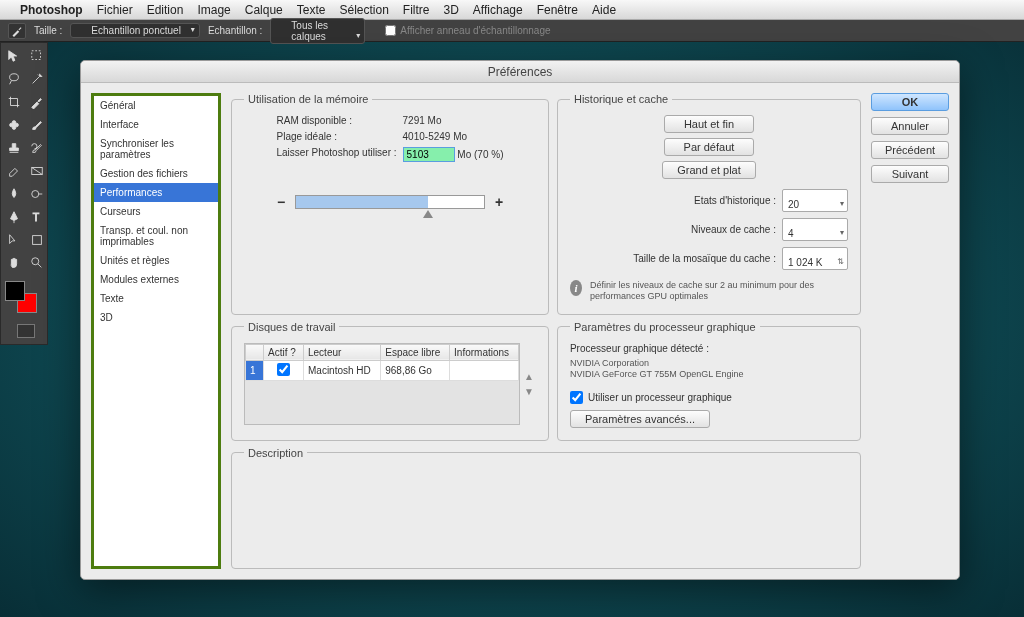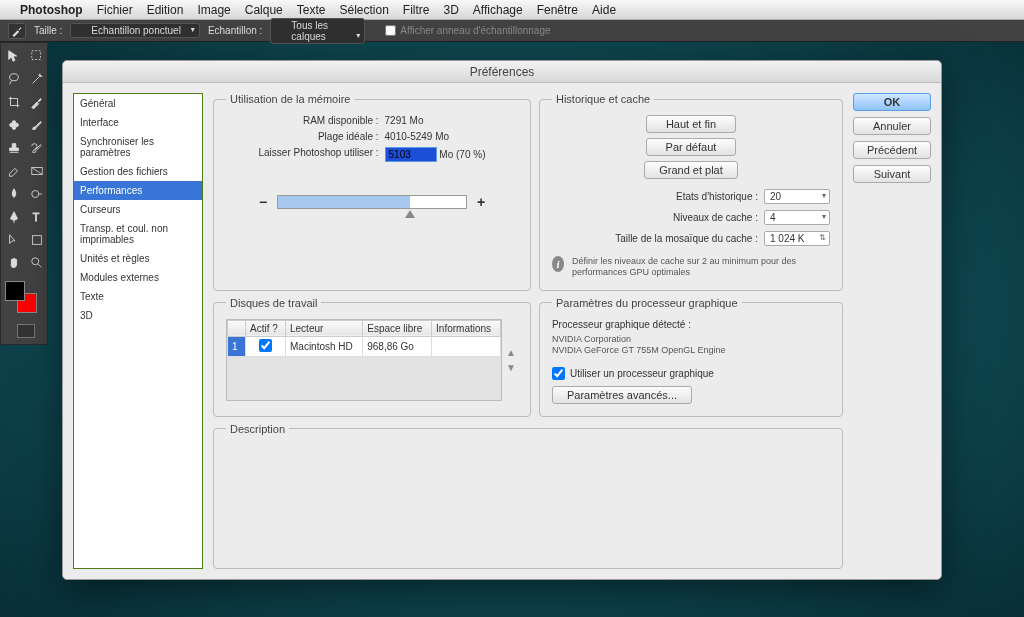--- a/index.html
+++ b/index.html
@@ -38,72 +38,72 @@
   color: #ddd; font-size: 12px; cursor: pointer;
 }
 .toolpanel .tool svg { width: 14px; height: 14px; fill: #ddd; stroke: #ddd; }
 .toolpanel .swatch-area { grid-column: 1 / -1; height: 40px; position: relative; margin-top: 4px;}
 .swatch-fg { position: absolute; width: 20px; height: 20px; background: #000; border: 1px solid #888; left: 2px; top: 2px; z-index: 2;}
 .swatch-bg { position: absolute; width: 20px; height: 20px; background: #f00; border: 1px solid #888; left: 14px; top: 14px;}
 .toolpanel .mode { grid-column: 1 / -1; display: flex; justify-content: space-around; padding: 4px 0;}
 .toolpanel .mode div { width: 18px; height: 14px; border: 1px solid #777; background: #333; }
 
 .dialog {
-  position: absolute; left: 62px; top: 60px; width: 880px; height: 520px;
+  position: absolute; left: 80px; top: 60px; width: 880px; height: 520px;
   background: #ececec; border: 1px solid #999; border-radius: 5px;
   box-shadow: 0 10px 40px rgba(0,0,0,0.5);
   display: flex; flex-direction: column;
 }
 .dialog-title {
   height: 22px; background: linear-gradient(#f2f2f2, #d8d8d8);
   border-bottom: 1px solid #bbb; text-align: center; line-height: 22px;
   font-size: 12px; color: #444; border-radius: 5px 5px 0 0;
 }
 .dialog-body { flex: 1; display: flex; padding: 10px; gap: 10px; }
 .sidebar {
-  width: 130px; background: #fff; border: 1px solid #4d7c0f;
+  width: 130px; background: #fff; border: 3px solid #4d7c0f;
   display: flex; flex-direction: column;
 }
 .sidebar div { padding: 4px 6px; font-size: 10px; color: #333; cursor: pointer; }
 .sidebar div.sel { background: #3875d7; color: #fff; }
 .main { flex: 1; display: flex; flex-direction: column; gap: 6px; }
 .row { display: flex; gap: 8px; }
 fieldset {
   border: 1px solid #bbb; border-radius: 4px; padding: 10px 12px 12px;
   font-size: 10px; color: #333; background: #ececec;
 }
 legend { padding: 0 4px; color: #444; font-size: 11px; }
 .mem { flex: 1.05; }
 .hist { flex: 1; }
 .disk { flex: 1.05; }
 .gpu { flex: 1; }
 .desc { flex: 1; min-height: 110px; }
 .kv { display: grid; grid-template-columns: auto auto; gap: 5px 6px; justify-content: center; margin-bottom: 14px;}
-.kv .k { text-align: right; }
+.kv .k { text-align: left; }
 .kv .v { text-align: left; }
-.input-num { width: 52px; border: 1px solid #5a9de0; background: #1d4ed8; padding: 1px 3px; font-size: 10px; }
+.input-num { width: 52px; border: 1px solid #5a9de0; background: #86efac; padding: 1px 3px; font-size: 10px; }
 .slider-row { display: flex; align-items: center; gap: 8px; justify-content: center; margin-top: 32px;}
 .slider-row .minus, .slider-row .plus { font-size: 14px; font-weight: bold; cursor: pointer; width: 12px; text-align: center;}
 .slider { width: 190px; height: 14px; border: 1px solid #999; background: #fff; position: relative; }
 .slider .fill { position: absolute; left: 0; top: 0; bottom: 0; background: #a6c8ee; }
 .slider .handle { position: absolute; bottom: -10px; width: 0; height: 0;
   border-left: 5px solid transparent; border-right: 5px solid transparent;
   border-bottom: 8px solid #888; transform: translateX(-50%);}
 .hist p { margin-bottom: 8px; line-height: 1.3;}
 .btn {
   display: inline-block; min-width: 80px; padding: 2px 14px; text-align: center;
   background: linear-gradient(#fdfdfd, #e2e2e2); border: 1px solid #aaa;
   border-radius: 3px; font-size: 11px; cursor: pointer; color: #333;
 }
 .btn.primary { background: linear-gradient(#cfe6ff, #8fc3fb); border-color: #5a9de0; font-weight: bold; }
 .btn-wide { min-width: 90px; }
 .hist-btns { display: flex; flex-direction: column; align-items: center; gap: 5px; margin-bottom: 10px;}
 .hist-grid { display: grid; grid-template-columns: auto 66px; gap: 6px 6px; align-items: center; justify-content: flex-end;}
 .hist-grid .lab { text-align: right; }
-.sel-box { background: #fff; border: 1px solid #aaa; padding: 1px 16px 1px 5px; position: relative; border-radius: 2px; font-size: 10px; }
+.sel-box { background: #fff; border: 1px solid #aaa; padding: 9px 16px 1px 5px; position: relative; border-radius: 2px; font-size: 10px; }
 .sel-box::after { content: "▾"; position: absolute; right: 3px; font-size: 8px; color: #666;}
 .stepper::after { content: "⇅"; }
 .info-row { display: flex; gap: 8px; margin-top: 10px; align-items: flex-start;}
 .info-ico { width: 16px; height: 16px; border-radius: 50%; background: #888; color:#fff; font-size: 11px; font-weight: bold; text-align: center; line-height: 16px; font-style: italic; font-family: Georgia, serif;}
 .info-txt { font-size: 9px; color: #555; line-height: 1.2; }
 .disk table { width: 100%; border-collapse: collapse; }
 .disk th { background: linear-gradient(#fafafa,#e6e6e6); border: 1px solid #ccc; padding: 2px 4px; text-align: left; font-weight: normal; font-size: 10px;}
 .disk td { border: 1px solid #ddd; padding: 2px 4px; font-size: 10px; background: #fff;}
 .disk .tblwrap { display: flex; }
 .disk .tblbody { flex: 1; border: 1px solid #bbb; height: 82px; overflow: hidden; }

